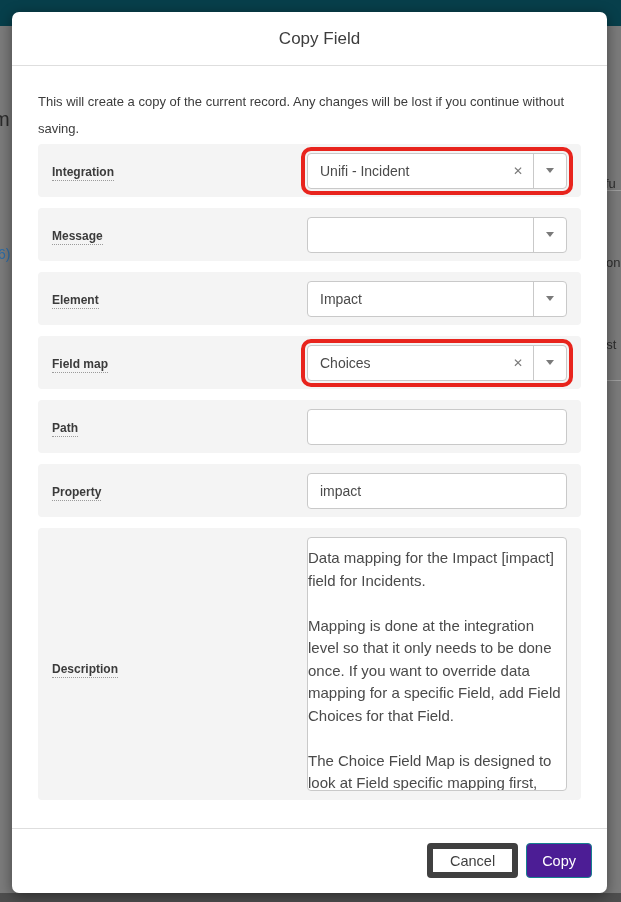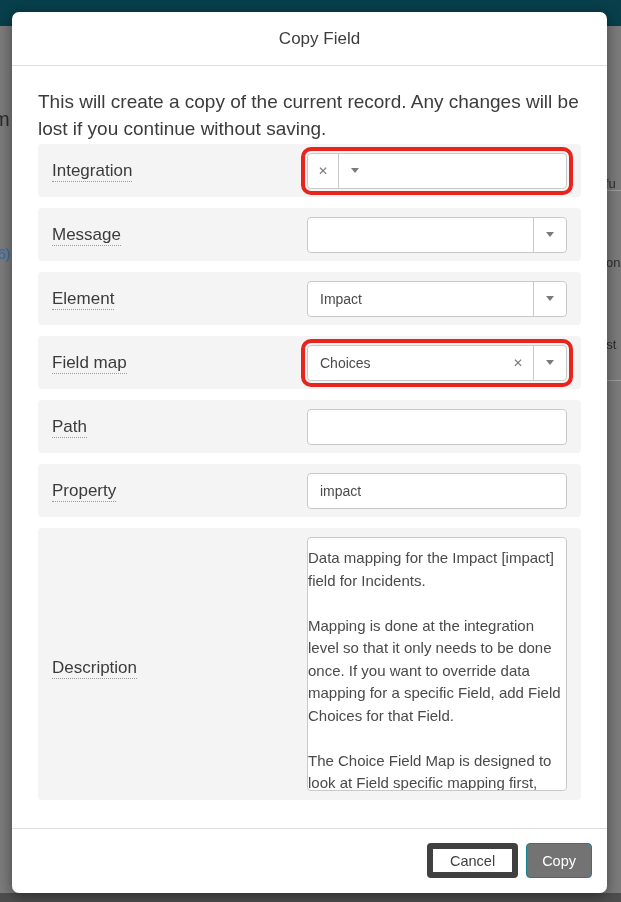--- a/index.html
+++ b/index.html
@@ -23,33 +23,33 @@
     position:absolute;left:12px;top:12px;width:595px;height:881px;
     background:#ffffff;border-radius:7px;box-shadow:0 3px 14px rgba(0,0,0,.45);
     display:flex;flex-direction:column;box-sizing:border-box;
   }
   .modal-header{
     height:53px;flex:none;border-bottom:1px solid #dedede;
     display:flex;align-items:center;justify-content:center;
   }
   .modal-title{font-size:17px;color:#3d3d3d;margin-left:20px;}
   .modal-body{flex:1;padding:22px 26px 0 26px;overflow:hidden;box-sizing:border-box;}
-  .intro{font-size:19px;color:#3c3c3c;line-height:27px;margin:0 0 2px 0;}
+  .intro{font-size:13px;color:#3c3c3c;line-height:27px;margin:0 0 2px 0;}
 
   .field-row{
     background:#f4f4f4;border-radius:4px;
     display:flex;align-items:center;
     padding:9px 14px;margin-bottom:11px;box-sizing:border-box;height:53px;
   }
   .field-row.tall{height:272px;align-items:center;}
   .label-col{width:255px;flex:none;}
   .tall .label-col{padding-top:8px;}
   .field-label{
-    display:inline;font-size:17px;color:#3b3b3b;
-    border-bottom:1px dotted #9b9b9b;padding-bottom:1px;
+    display:inline;font-size:12px;color:#3b3b3b;
+    border-bottom:1px dotted #9b9b9b;padding-bottom:1px;font-weight:bold;
   }
   .control-col{width:260px;flex:none;position:relative;}
 
   .combo{
     height:36px;background:#fff;border:1px solid #c9c9c9;border-radius:4px;
     display:flex;align-items:stretch;box-sizing:border-box;
   }
   .combo-value{
     flex:1;display:flex;align-items:center;padding:0 12px;
     font-size:14px;color:#4a4a4a;white-space:nowrap;overflow:hidden;
@@ -82,21 +82,21 @@
   .modal-footer{
     flex:none;border-top:1px solid #dedede;
     padding:14px 15px 15px 15px;display:flex;justify-content:flex-end;gap:8px;
   }
   .btn{
     height:35px;border-radius:4px;font-size:14.5px;cursor:pointer;
     font-family:"Liberation Sans","DejaVu Sans",sans-serif;
     display:flex;align-items:center;box-sizing:border-box;
   }
   .btn-cancel{background:#fff;border:6px solid #404040;color:#3f3f3f;padding:0 17px;}
-  .btn-copy{background:#737373;border:1px solid #16808f;color:#fff;padding:0 15px;}
+  .btn-copy{background:#4c1d95;border:1px solid #16808f;color:#fff;padding:0 15px;}
 </style>
 </head>
 <body>
 
 <div class="top-bar"></div>
 <div class="bottom-bar"></div>
 
 <span class="edge-frag frag-m">m</span>
 <span class="edge-frag frag-6">6)</span>
 <span class="edge-frag frag-fu">fu</span>
@@ -112,20 +112,21 @@
 
   <div class="modal-body">
     <p class="intro">This will create a copy of the current record. Any changes will be lost if you continue without saving.</p>
 
     <div class="field-row">
       <div class="label-col">
         <span class="field-label">Integration</span>
       </div>
       <div class="control-col">
         <div class="combo annotated">
+          <span class="combo-value">Unifi - Incident</span>
           <span class="clear-x">✕</span>
           <span class="arrow-zone">
             <span class="tri-down"></span>
           </span>
         </div>
       </div>
     </div>
 
     <div class="field-row">
       <div class="label-col">

